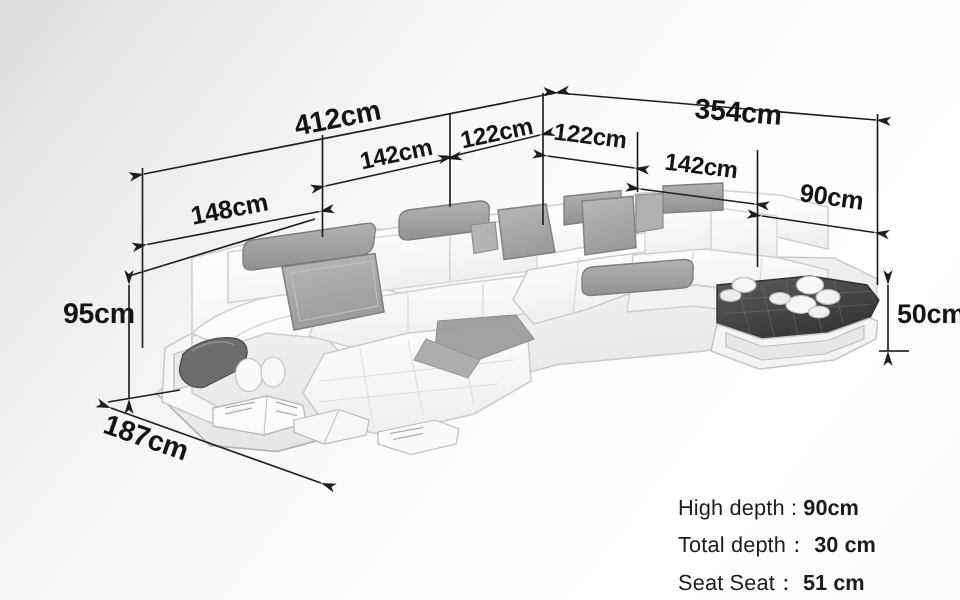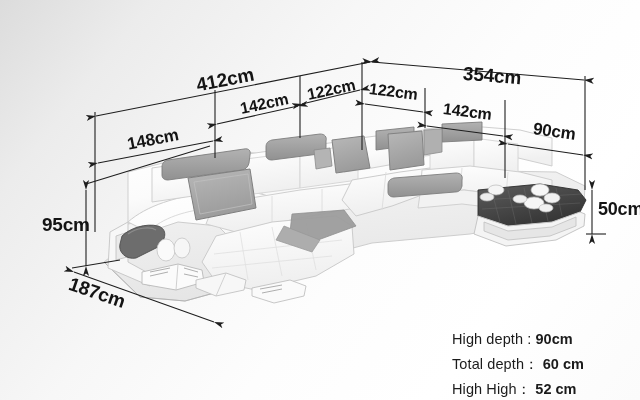--- a/index.html
+++ b/index.html
@@ -303,34 +303,34 @@
   <div class="dim-label" style="left:240px; top:96px; font-size:16px; transform:rotate(-12deg);">142cm</div>
 
   <div class="dim-label" style="left:307px; top:82px; font-size:16px; transform:rotate(-12deg);">122cm</div>
 
   <div class="dim-label" style="left:369px; top:84px; font-size:16px; transform:rotate(7deg);">122cm</div>
 
   <div class="dim-label" style="left:443px; top:104px; font-size:16px; transform:rotate(7deg);">142cm</div>
 
   <div class="dim-label" style="left:533px; top:123px; font-size:17px; transform:rotate(8deg);">90cm</div>
 
-  <div class="dim-label" style="left:42px; top:215px; font-size:19px;">95cm</div>
+  <div class="dim-label" style="left:42px; top:200px; font-size:19px;">95cm</div>
 
   <div class="dim-label" style="left:68px; top:283px; font-size:19px; transform:rotate(19deg);">187cm</div>
 
   <div class="dim-label" style="left:598px; top:200px; font-size:18px;">50cm</div>
 
   <div class="spec-block">
     <div class="spec-line">
       <span>High depth :</span>
       <span class="val">90cm</span>
     </div>
     <div class="spec-line">
       <span>Total depth：</span>
-      <span class="val">60 cm</span>
+      <span class="val">30 cm</span>
     </div>
     <div class="spec-line">
-      <span>High High：</span>
-      <span class="val">52 cm</span>
+      <span>Seat Seat：</span>
+      <span class="val">51 cm</span>
     </div>
   </div>
 
 </div>
 
 </body></html>

